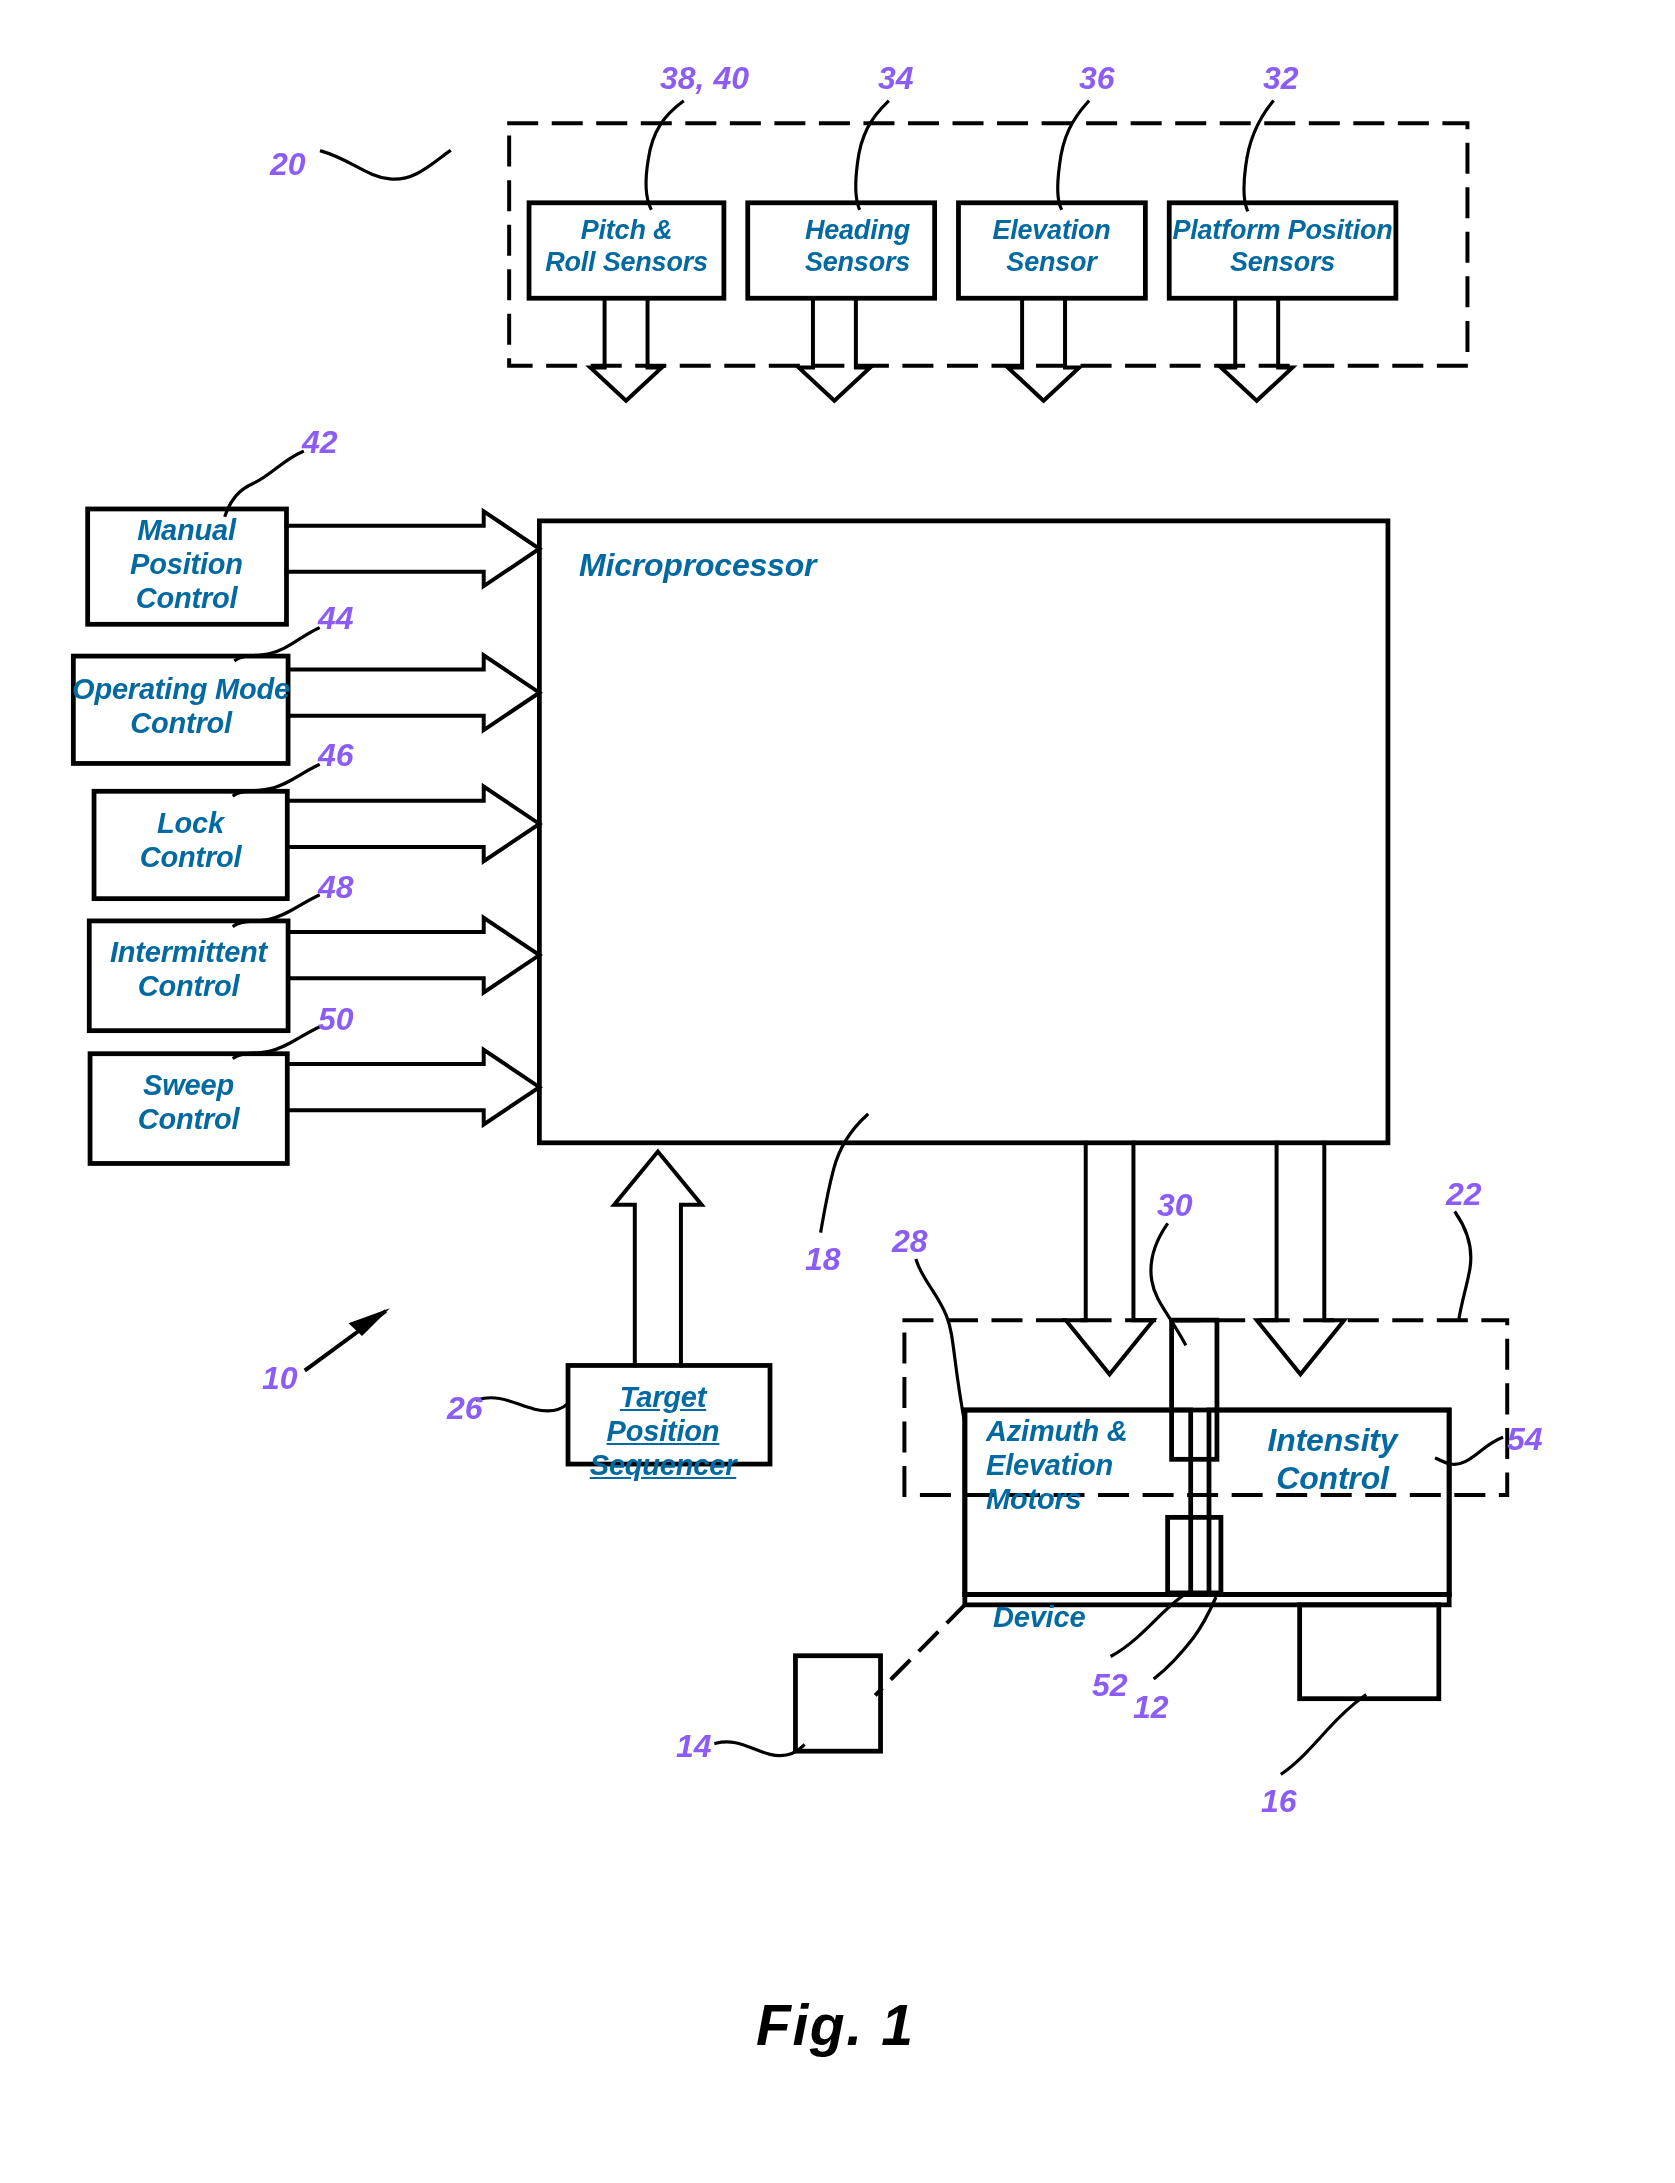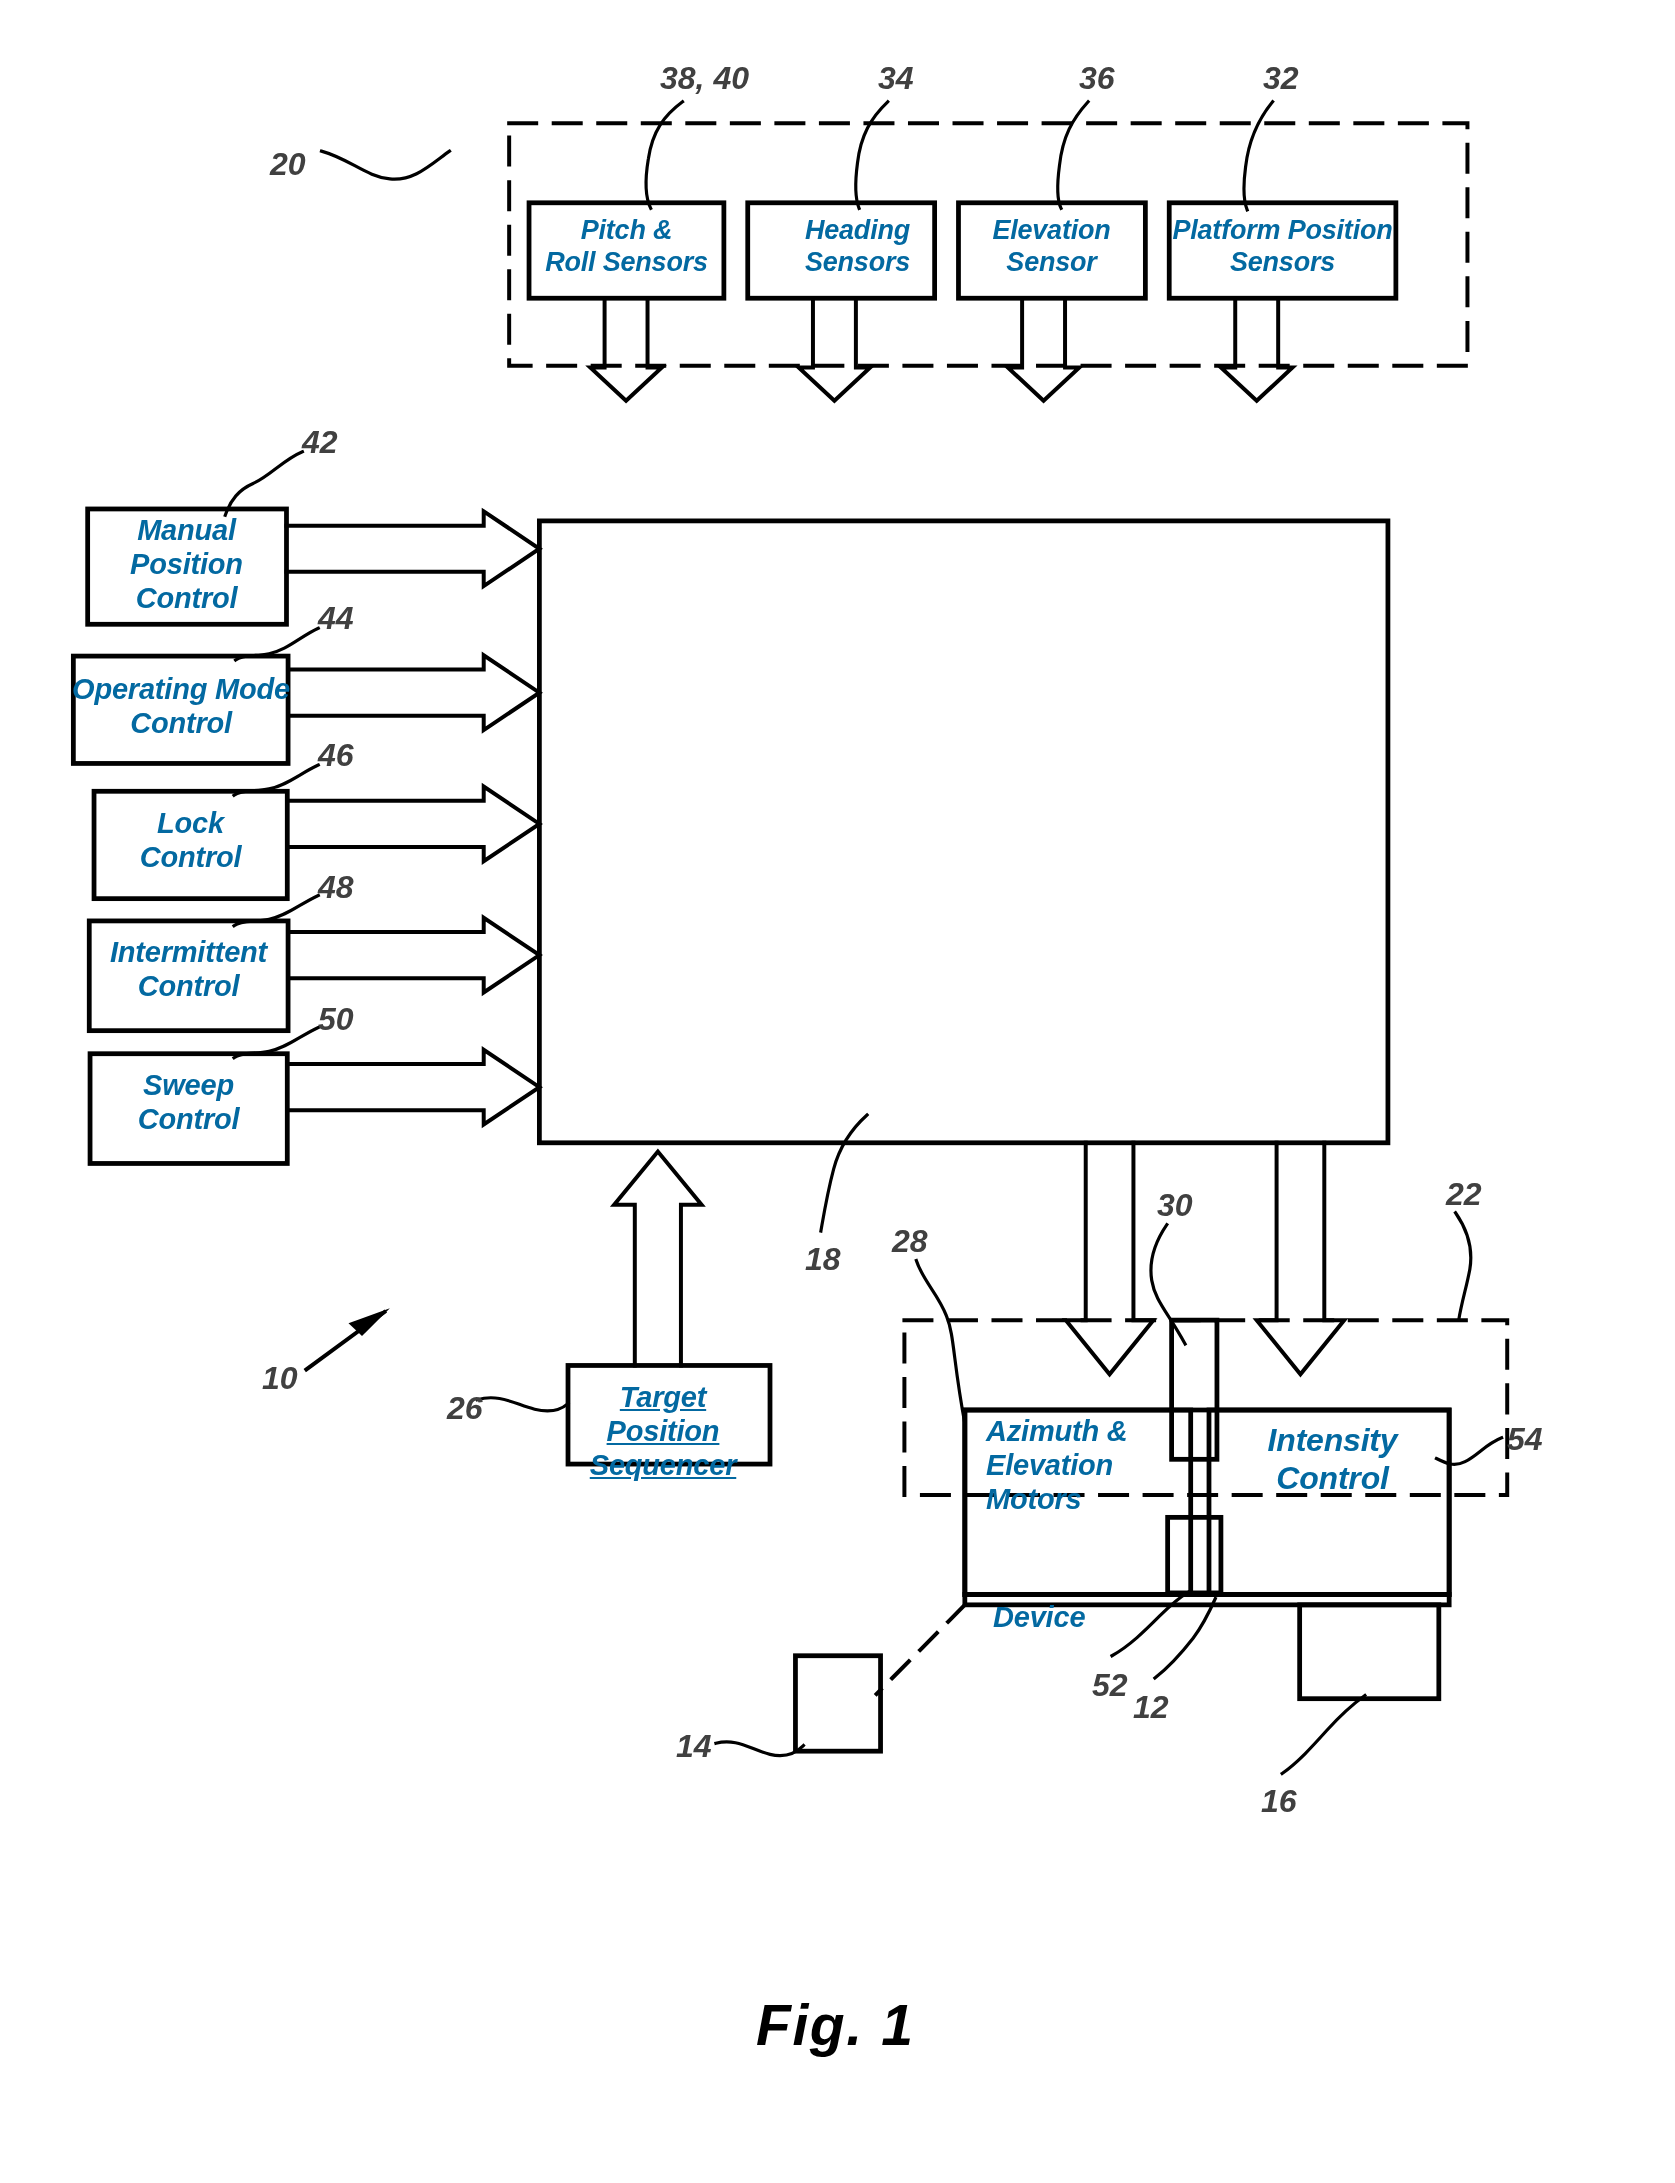--- a/index.html
+++ b/index.html
@@ -35,21 +35,21 @@
     line-height: 1.18;
     white-space: pre-line;
     letter-spacing: -0.2px;
   }
   .boxlabel.left-align { text-align: left; }
   .refnum {
     position: absolute;
     font-family: "Liberation Sans", sans-serif;
     font-style: italic;
     font-weight: 700;
-    color: #404040;
+    color: #8b5cf6;
     font-size: 32px;
     letter-spacing: 0px;
   }
   .figcaption {
     position: absolute;
     font-family: "Liberation Sans", sans-serif;
     font-style: italic;
     font-weight: 700;
     color: #000;
     font-size: 57px;
@@ -178,20 +178,21 @@
 Control</div>
   <div class="boxlabel fs36" style="left:90px; top:1068px; width:197px;">Sweep
 Control</div>
 
   <div class="refnum" style="left:302px; top:424px;">42</div>
   <div class="refnum" style="left:318px; top:600px;">44</div>
   <div class="refnum" style="left:318px; top:737px;">46</div>
   <div class="refnum" style="left:318px; top:869px;">48</div>
   <div class="refnum" style="left:318px; top:1001px;">50</div>
 
+  <div class="boxlabel fs40 left-align" style="left:579px; top:547px; width:414px;">Microprocessor</div>
   <div class="refnum" style="left:805px; top:1241px;">18</div>
 
   <div class="refnum" style="left:262px; top:1360px;">10</div>
 
   <div class="boxlabel fs36" style="left:565px; top:1380px; width:196px;text-decoration:underline;">Target Position
 Sequencer</div>
   <div class="refnum" style="left:447px; top:1390px;">26</div>
 
   <div class="boxlabel fs36 left-align" style="left:986px; top:1414px; width:207px;">Azimuth &amp;
 Elevation

